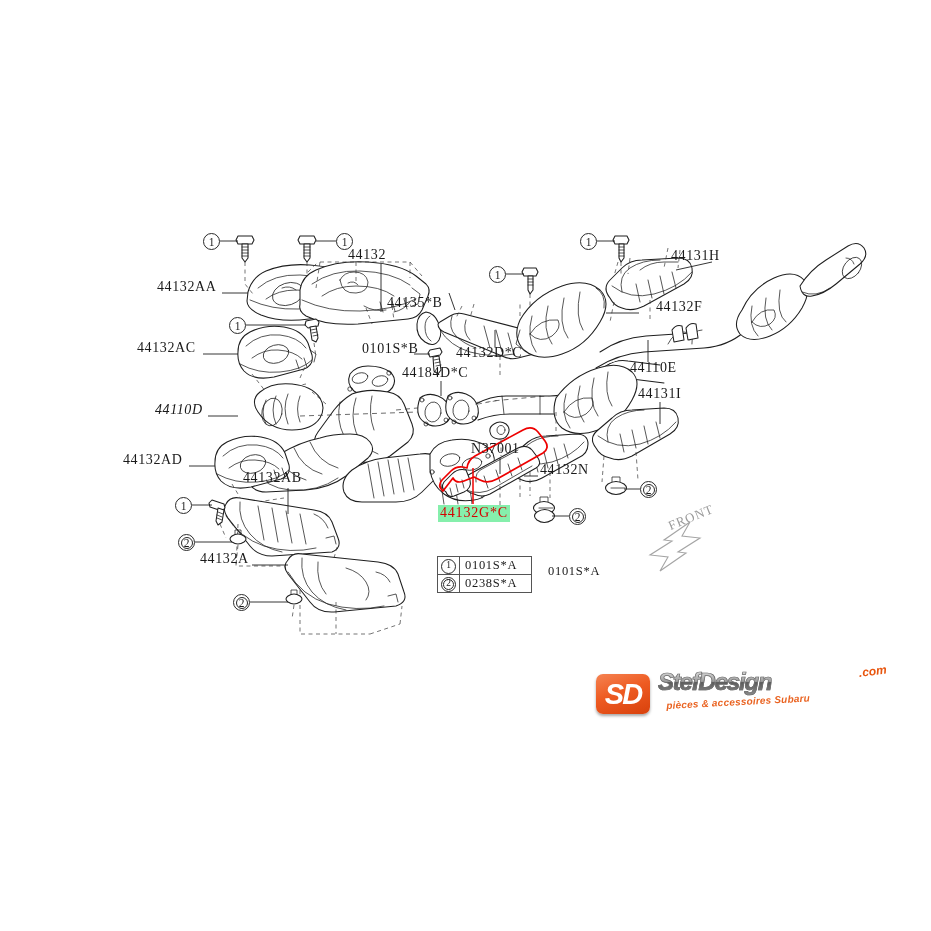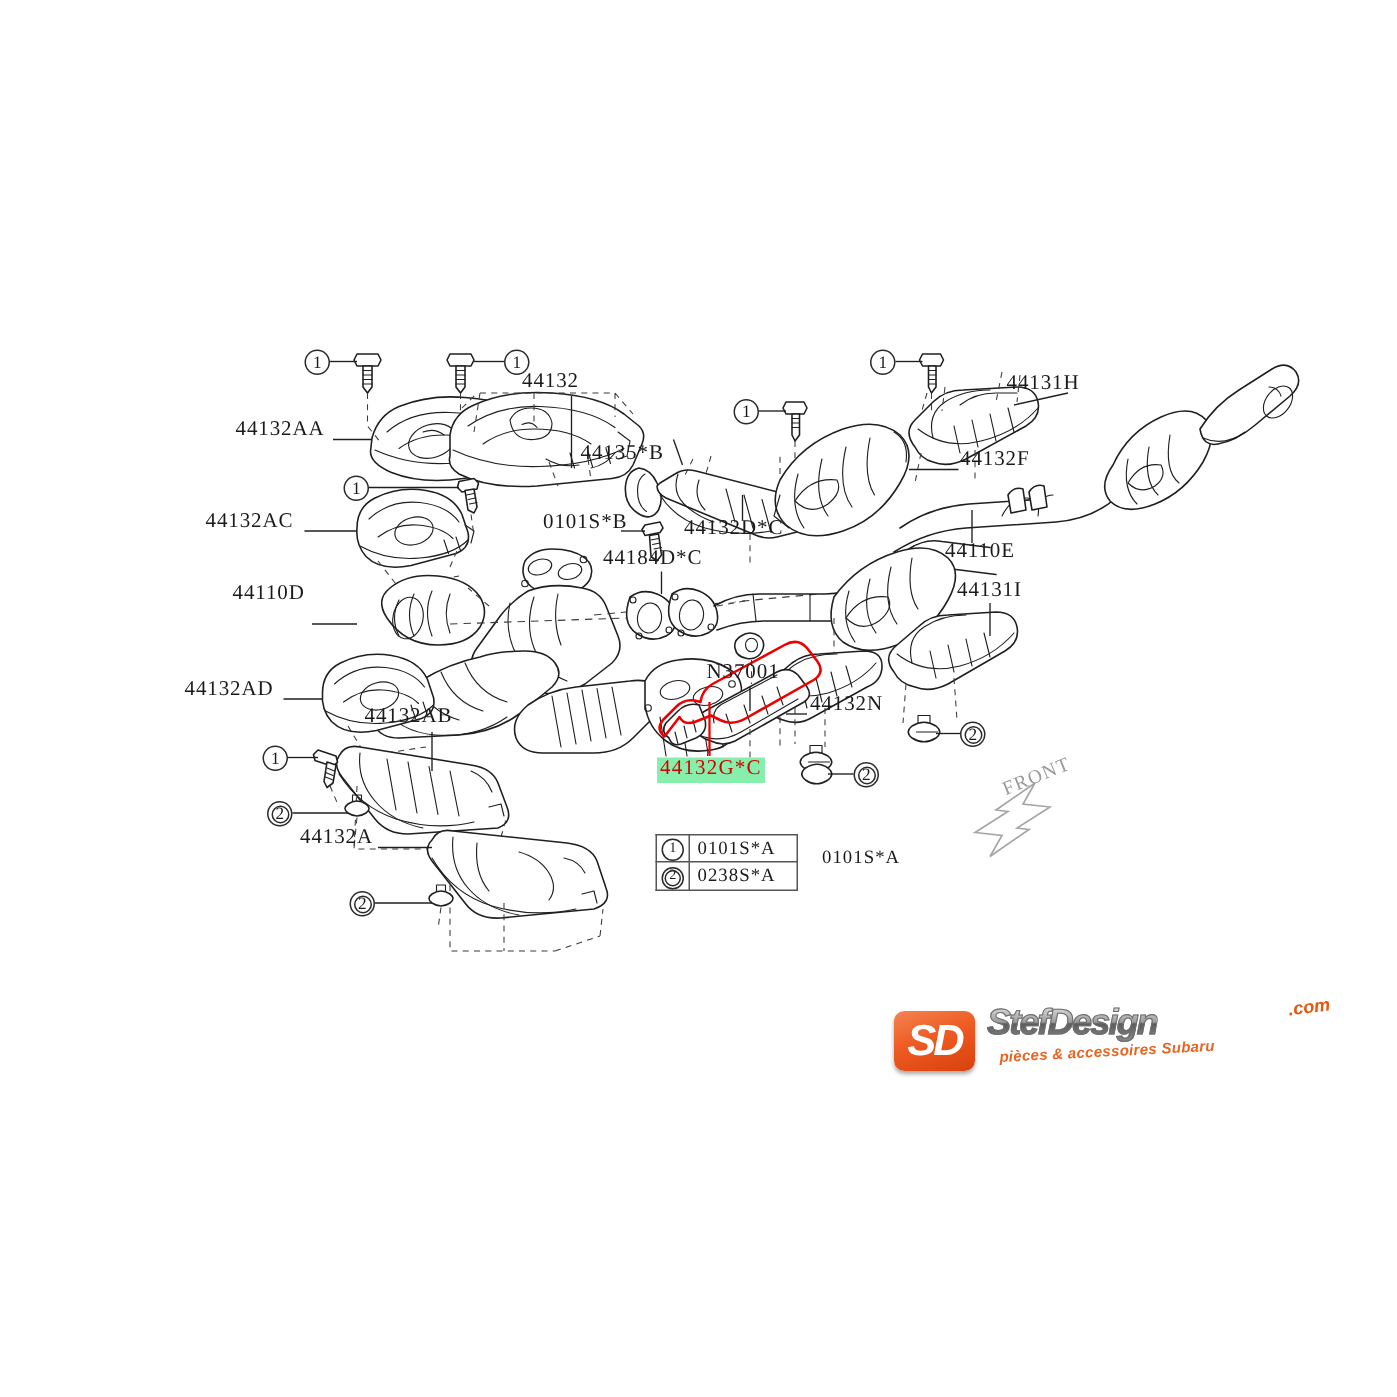--- a/index.html
+++ b/index.html
@@ -509,33 +509,33 @@
 
     <g>
       <path class="gry" d="M690 522 l-26 18 l8 1 l-22 14 l18 2 l-8 14 l26 -18 l-8 -1 l22 -14 l-18 -2 z"></path>
     </g>
 
   </svg>
 
   <div class="plabel" style="left:157px; top:280px;">44132AA</div>
   <div class="plabel" style="left:348px; top:248px;">44132</div>
   <div class="plabel" style="left:137px; top:341px;">44132AC</div>
-  <div class="plabel" style="left:155px; top:389px;">44110D</div>
+  <div class="plabel" style="left:155px; top:403px;font-style:italic;">44110D</div>
   <div class="plabel" style="left:123px; top:453px;">44132AD</div>
   <div class="plabel" style="left:243px; top:471px;">44132AB</div>
   <div class="plabel" style="left:200px; top:552px;">44132A</div>
   <div class="plabel" style="left:387px; top:276px;margin-top:20px;">44135*B</div>
   <div class="plabel" style="left:362px; top:342px;">0101S*B</div>
   <div class="plabel" style="left:456px; top:346px;">44132D*C</div>
   <div class="plabel" style="left:402px; top:366px;">44184D*C</div>
   <div class="plabel" style="left:471px; top:442px;">N37001</div>
   <div class="plabel" style="left:540px; top:463px;">44132N</div>
   <div class="plabel hl" style="left:438px; top:505px;">44132G*C</div>
   <div class="plabel" style="left:671px; top:249px;">44131H</div>
-  <div class="plabel" style="left:640px; top:300px;">44132F</div>
+  <div class="plabel" style="left:656px; top:300px;">44132F</div>
   <div class="plabel" style="left:630px; top:361px;">44110E</div>
   <div class="plabel" style="left:638px; top:387px;text-align:right;">44131I</div>
 
   <div class="callout" style="left:203px; top:233px;">1</div>
   <div class="callout" style="left:336px; top:233px;">1</div>
   <div class="callout" style="left:229px; top:317px;">1</div>
   <div class="callout" style="left:489px; top:266px;">1</div>
   <div class="callout" style="left:580px; top:233px;">1</div>
   <div class="callout" style="left:175px; top:497px;">1</div>
   <div class="callout dbl" style="left:178px; top:534px;">2</div>

